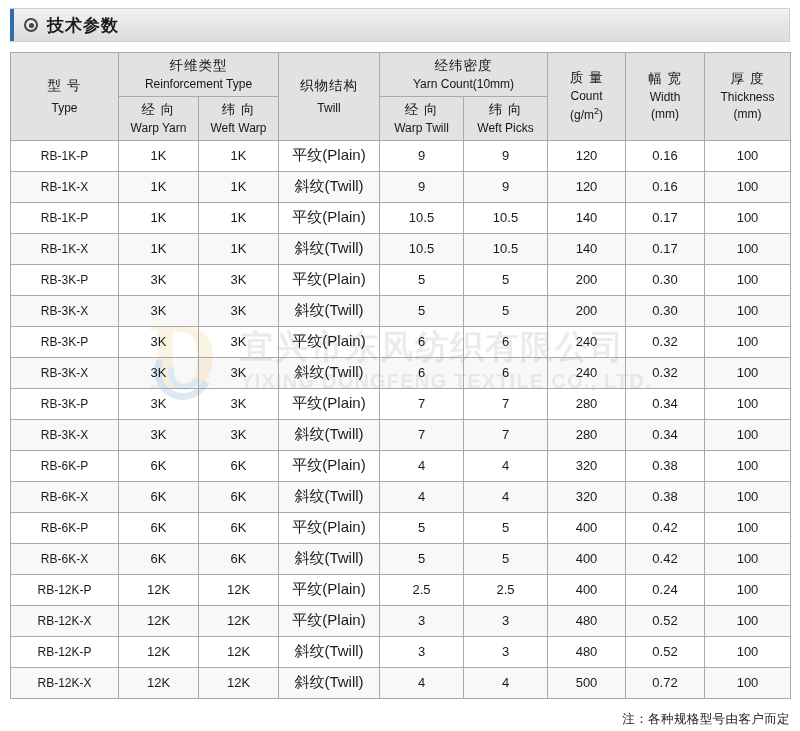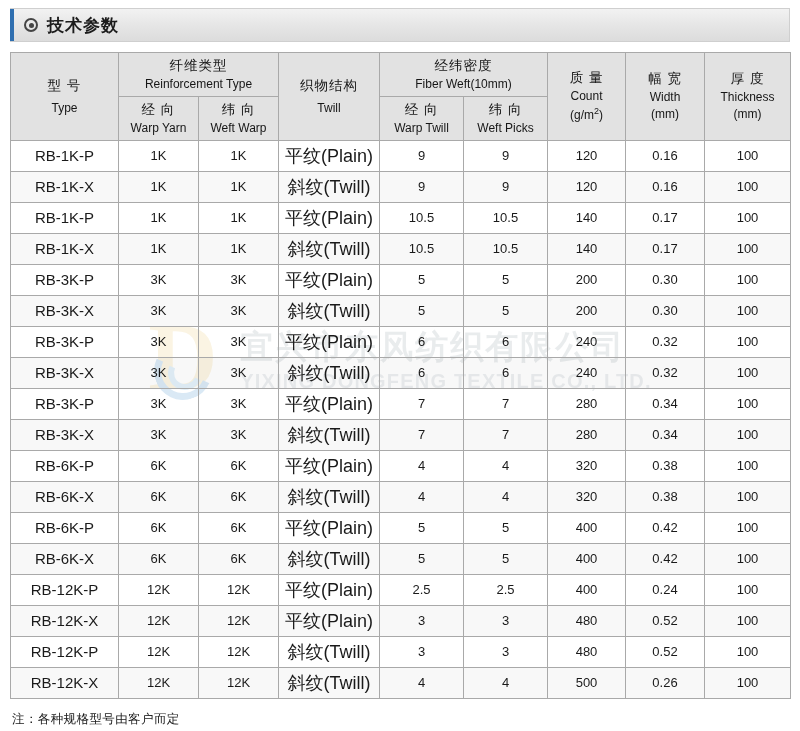--- a/index.html
+++ b/index.html
@@ -159,31 +159,32 @@
     padding: 3px 2px;
   }
   .th-cn { font-size: 13.5px; letter-spacing: 1px; }
   .th-en { font-size: 12px; }
   tbody td {
     height: 31px;
     padding: 2px 2px;
     background: rgba(255,255,255,0.55);
   }
   tbody tr.alt td { background: rgba(242,242,242,0.55); }
-  tbody td.type-col { font-size: 15px; margin-top: 10px; }
-  tbody td.weave-col { font-size: 18px; }
+  tbody td.type-col { font-size: 12px; margin-top: 10px; }
+  tbody td.weave-col { font-size: 15px; }
 
   .sup { font-size: 9px; vertical-align: super; }
 
   
   .note {
     margin: 12px 10px 0 12px;
     font-size: 12.5px;
     color: #1a1a1a;
     letter-spacing: 0.4px;
+    text-align: right;
   }
 </style>
 </head>
 <body>
 
 <div class="page">
 
   <div class="header">
     <span class="header-bullet"></span>
     <span class="header-title">技术参数</span>
@@ -227,21 +228,21 @@
             <div class="th-cn">纤维类型</div>
             <div class="th-en">Reinforcement Type</div>
           </th>
           <th rowspan="2">
             <div class="th-cn">织物结构</div>
             <div style="height:4px"></div>
             <div class="th-en">Twill</div>
           </th>
           <th colspan="2">
             <div class="th-cn">经纬密度</div>
-            <div class="th-en">Fiber Weft(10mm)</div>
+            <div class="th-en">Yarn Count(10mm)</div>
           </th>
           <th rowspan="2">
             <div class="th-cn">质 量</div>
             <div class="th-en">Count</div>
             <div class="th-en"><span>(g/m</span><span class="sup">2</span><span>)</span></div>
           </th>
           <th rowspan="2">
             <div class="th-cn">幅 宽</div>
             <div class="th-en">Width</div>
             <div class="th-en">(mm)</div>
@@ -460,21 +461,21 @@
             <td>100</td>
           </tr>
           <tr class="alt">
             <td class="type-col">RB-12K-X</td>
             <td>12K</td>
             <td>12K</td>
             <td class="weave-col">斜纹(Twill)</td>
             <td>4</td>
             <td>4</td>
             <td>500</td>
-            <td>0.26</td>
+            <td>0.72</td>
             <td>100</td>
           </tr>
         </tbody>
     </table>
   </div>
 
   <div class="note">注：各种规格型号由客户而定</div>
 
 </div>
 

